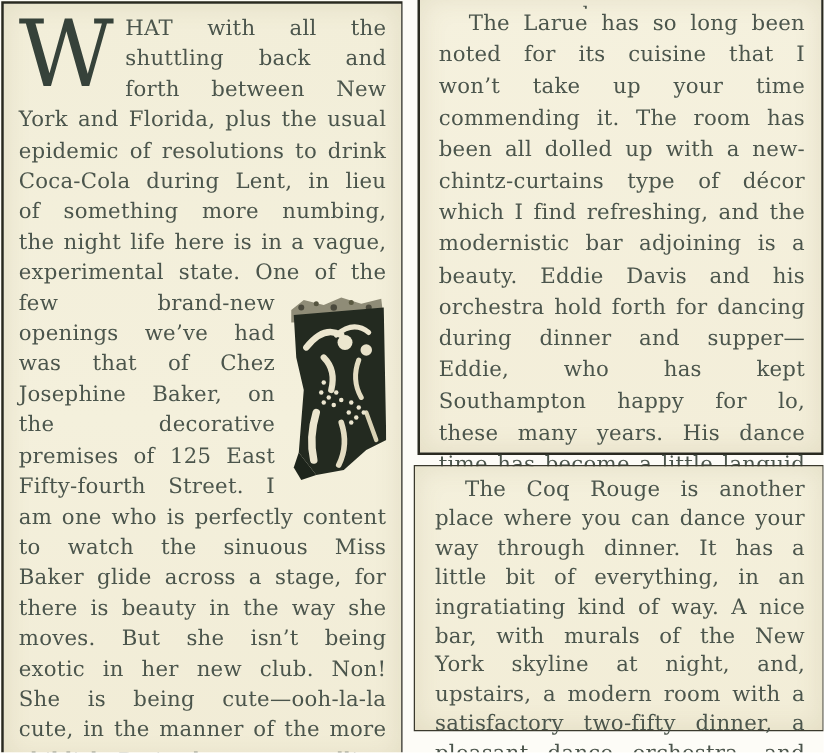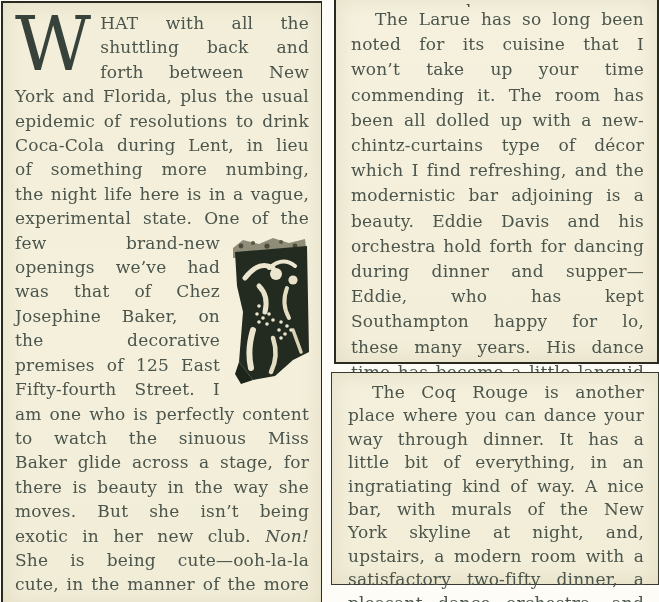--- a/index.html
+++ b/index.html
@@ -40,21 +40,21 @@
   .indent { text-indent:24px; display:block; }
   .dropcap {
     float:left; font-size:74px; line-height:58px;
     padding:4px 9px 0 0; color:#36423a; font-weight:400;
   }
   .illo {
     float:right; width:80px; height:150px;
     margin:3px 0 2px 9px; shape-outside:margin-box;
   }
   .illo svg { display:block; width:80px; height:150px; }
-  .italic { font-style:italic; }
+  .italic { }
   .top-frag {
     display:block; height:5px; overflow:hidden; margin-left:70px;
   }
   .top-frag span { display:block; margin-top:-19px; }
 </style>
 </head>
 <body>
 
 <div id="screen">
 

